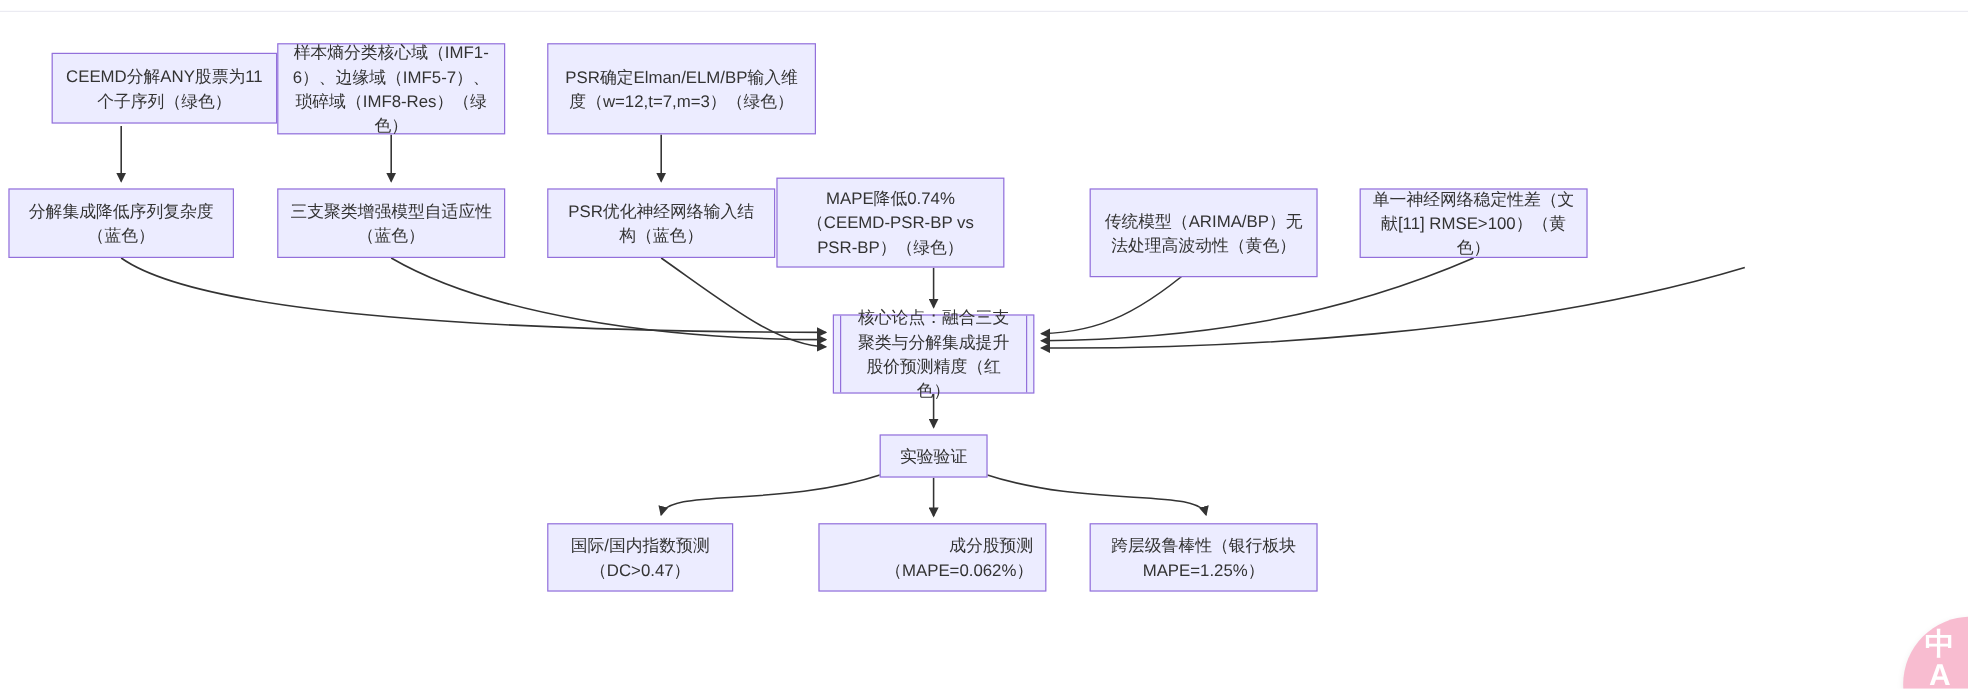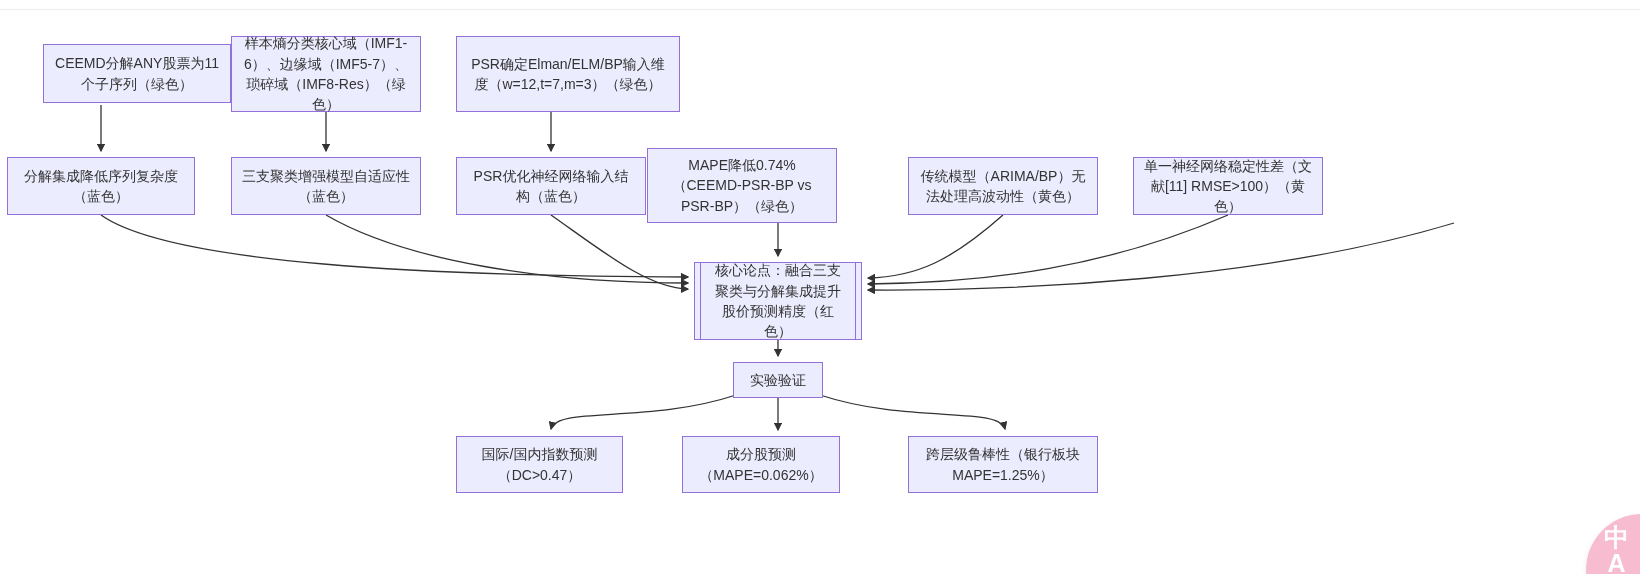--- a/index.html
+++ b/index.html
@@ -99,39 +99,39 @@
   </div>
   <div class="node" style="left:231px;top:157px;width:190px;height:58px;">
     <span class="lbl">三支聚类增强模型自适应性（蓝色）</span>
   </div>
   <div class="node" style="left:456px;top:157px;width:190px;height:58px;">
     <span class="lbl">PSR优化神经网络输入结构（蓝色）</span>
   </div>
   <div class="node" style="left:647px;top:148px;width:190px;height:75px;padding:4px 8px;">
     <span class="lbl">MAPE降低0.74%（CEEMD-PSR-BP vs PSR-BP）（绿色）</span>
   </div>
-  <div class="node" style="left:908px;top:157px;width:190px;height:58px;">
+  <div class="node" style="left:908px;top:157px;width:190px;height:74px;">
     <span class="lbl">传统模型（ARIMA/BP）无法处理高波动性（黄色）</span>
   </div>
   <div class="node" style="left:1133px;top:157px;width:190px;height:58px;">
     <span class="lbl">单一神经网络稳定性差（文献[11] RMSE&gt;100）（黄色）</span>
   </div>
 
-  <div class="node subroutine" style="left:694px;top:262px;width:168px;height:78px;">
+  <div class="node subroutine" style="left:694px;top:262px;width:168px;height:66px;">
     <span class="lbl">核心论点：融合三支聚类与分解集成提升股价预测精度（红色）</span>
   </div>
 
   <div class="node" style="left:733px;top:362px;width:90px;height:36px;">
     <span class="lbl">实验验证</span>
   </div>
 
-  <div class="node" style="left:456px;top:436px;width:167px;height:57px;">
+  <div class="node" style="left:456px;top:436px;width:155px;height:57px;">
     <span class="lbl">国际/国内指数预测（DC&gt;0.47）</span>
   </div>
-  <div class="node" style="left:682px;top:436px;width:158px;height:57px;">
+  <div class="node" style="left:682px;top:436px;width:190px;height:57px;text-align:right;">
     <span class="lbl">成分股预测（MAPE=0.062%）</span>
   </div>
   <div class="node" style="left:908px;top:436px;width:190px;height:57px;">
     <span class="lbl">跨层级鲁棒性（银行板块MAPE=1.25%）</span>
   </div>
 
   <div class="float-btn">
     <span class="stack">
       <span>中</span>
       <span>A</span>

